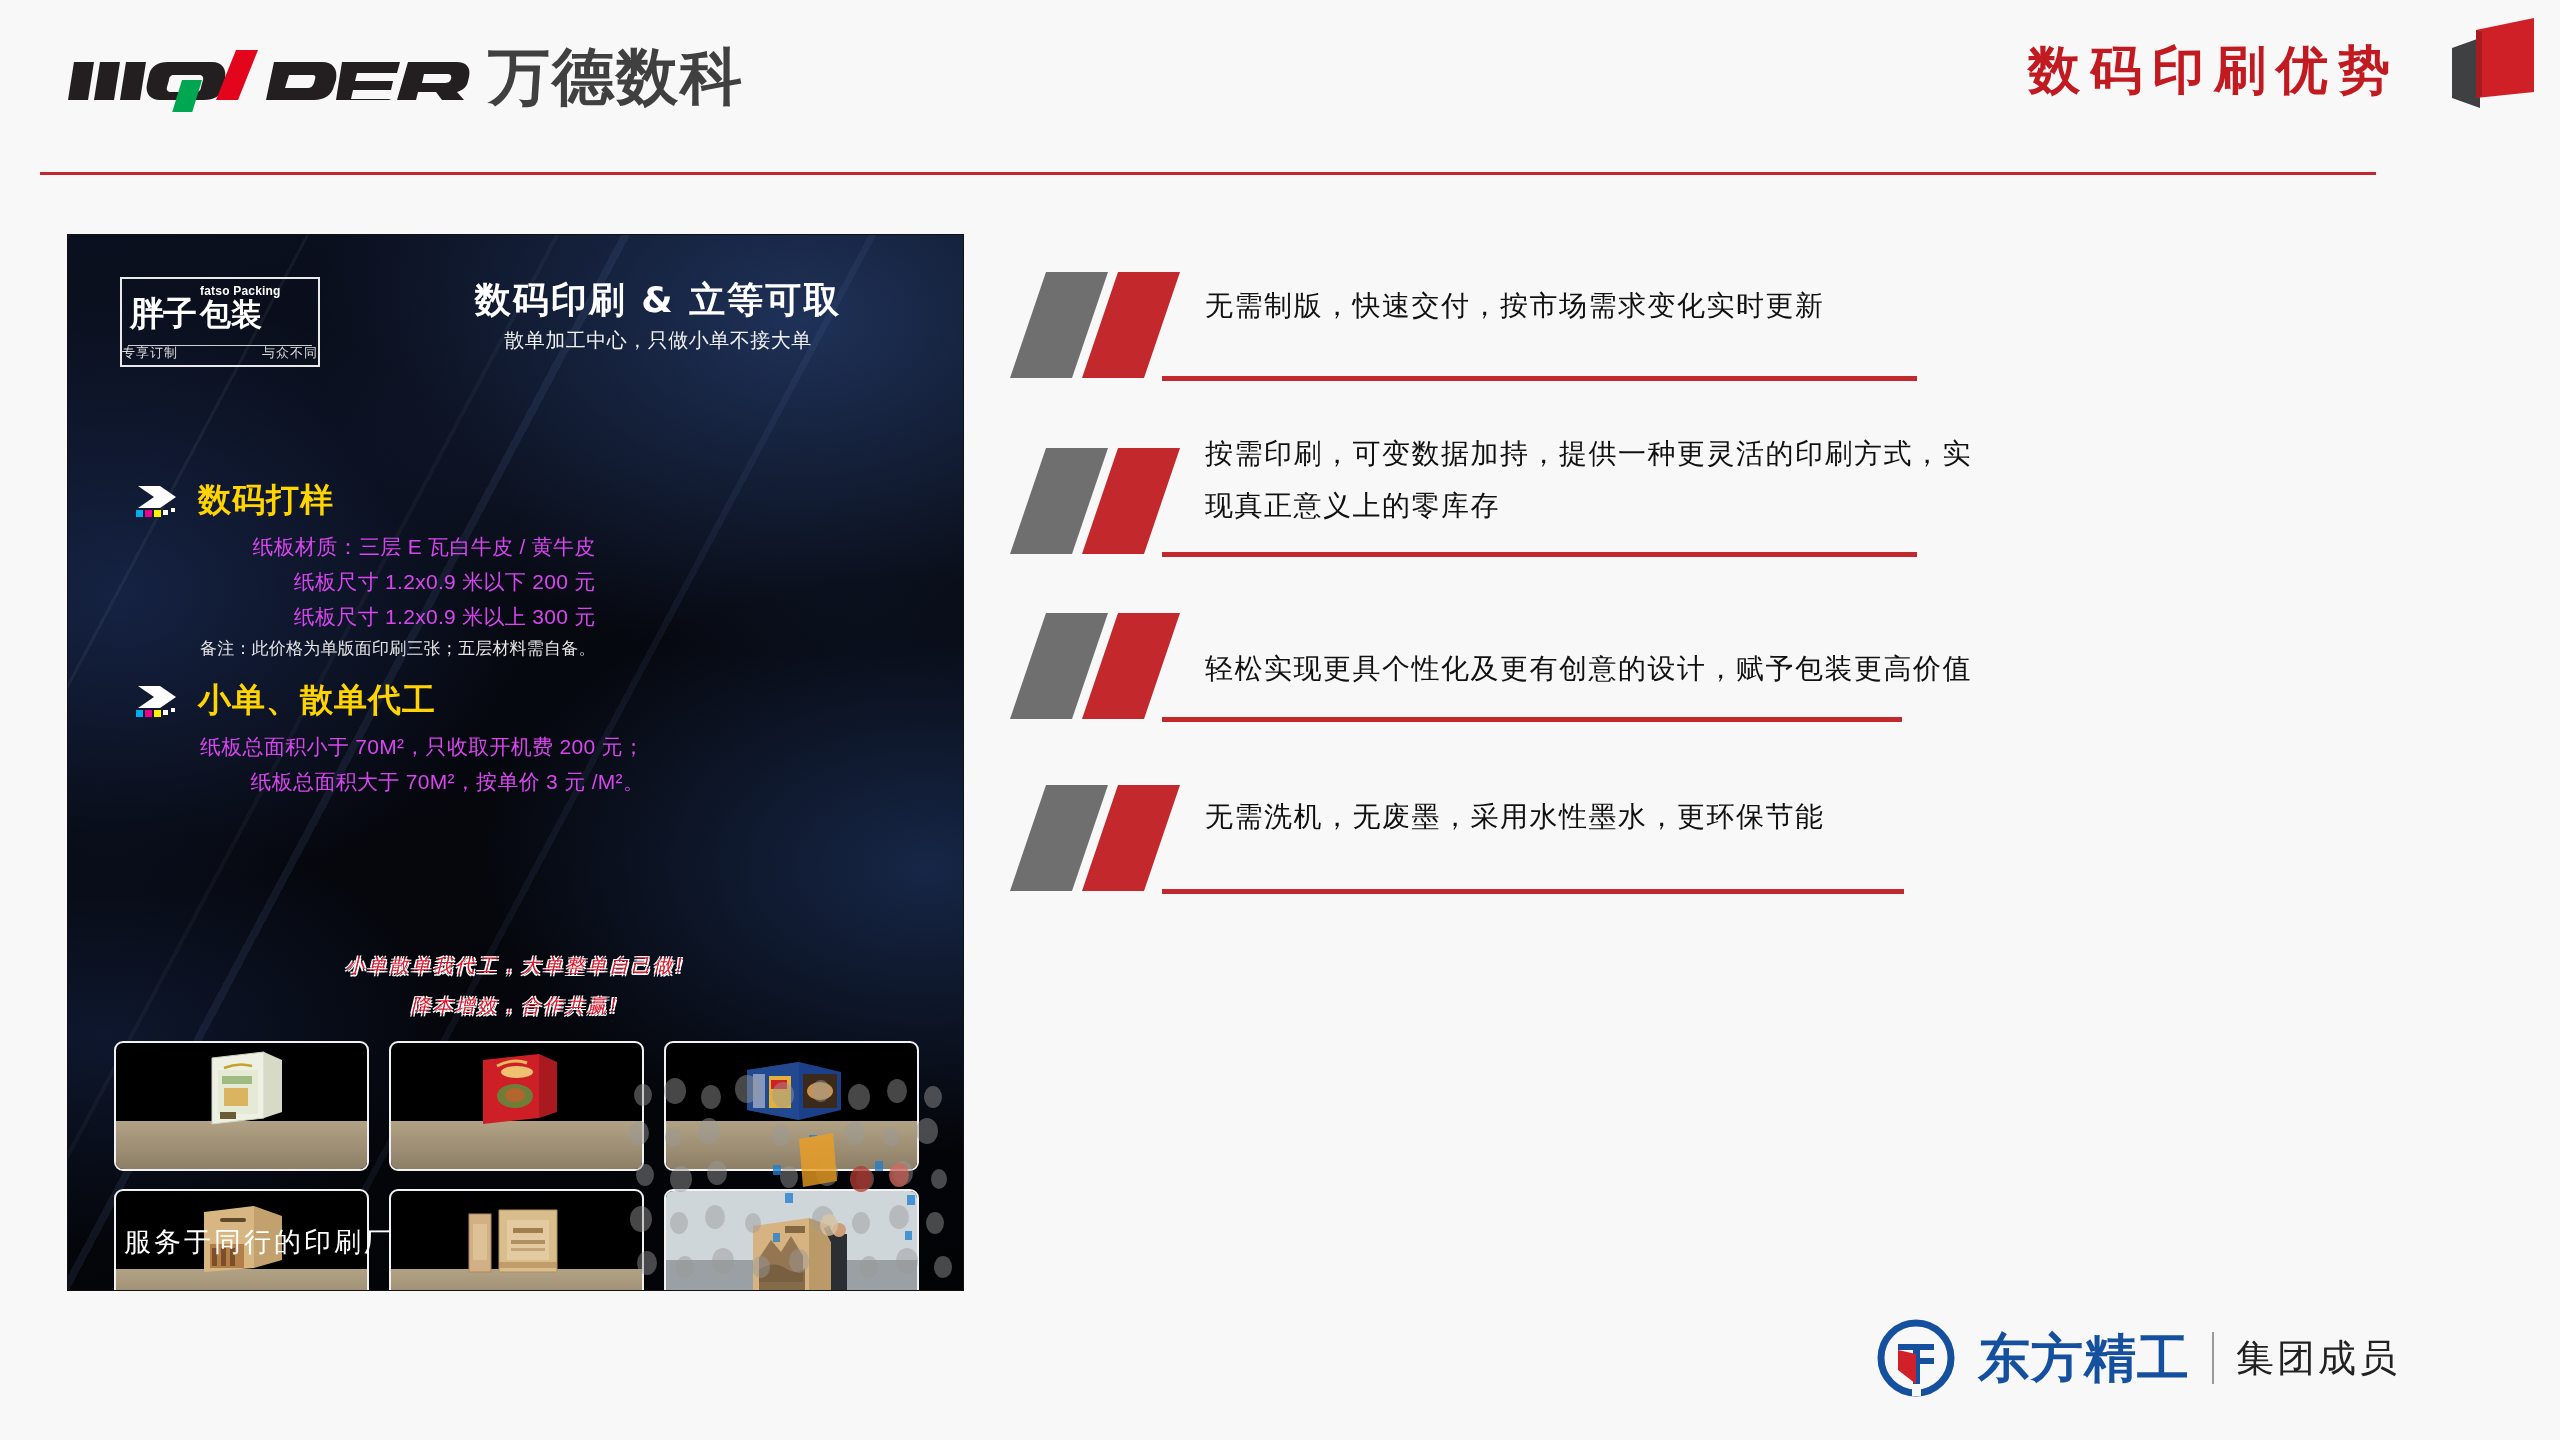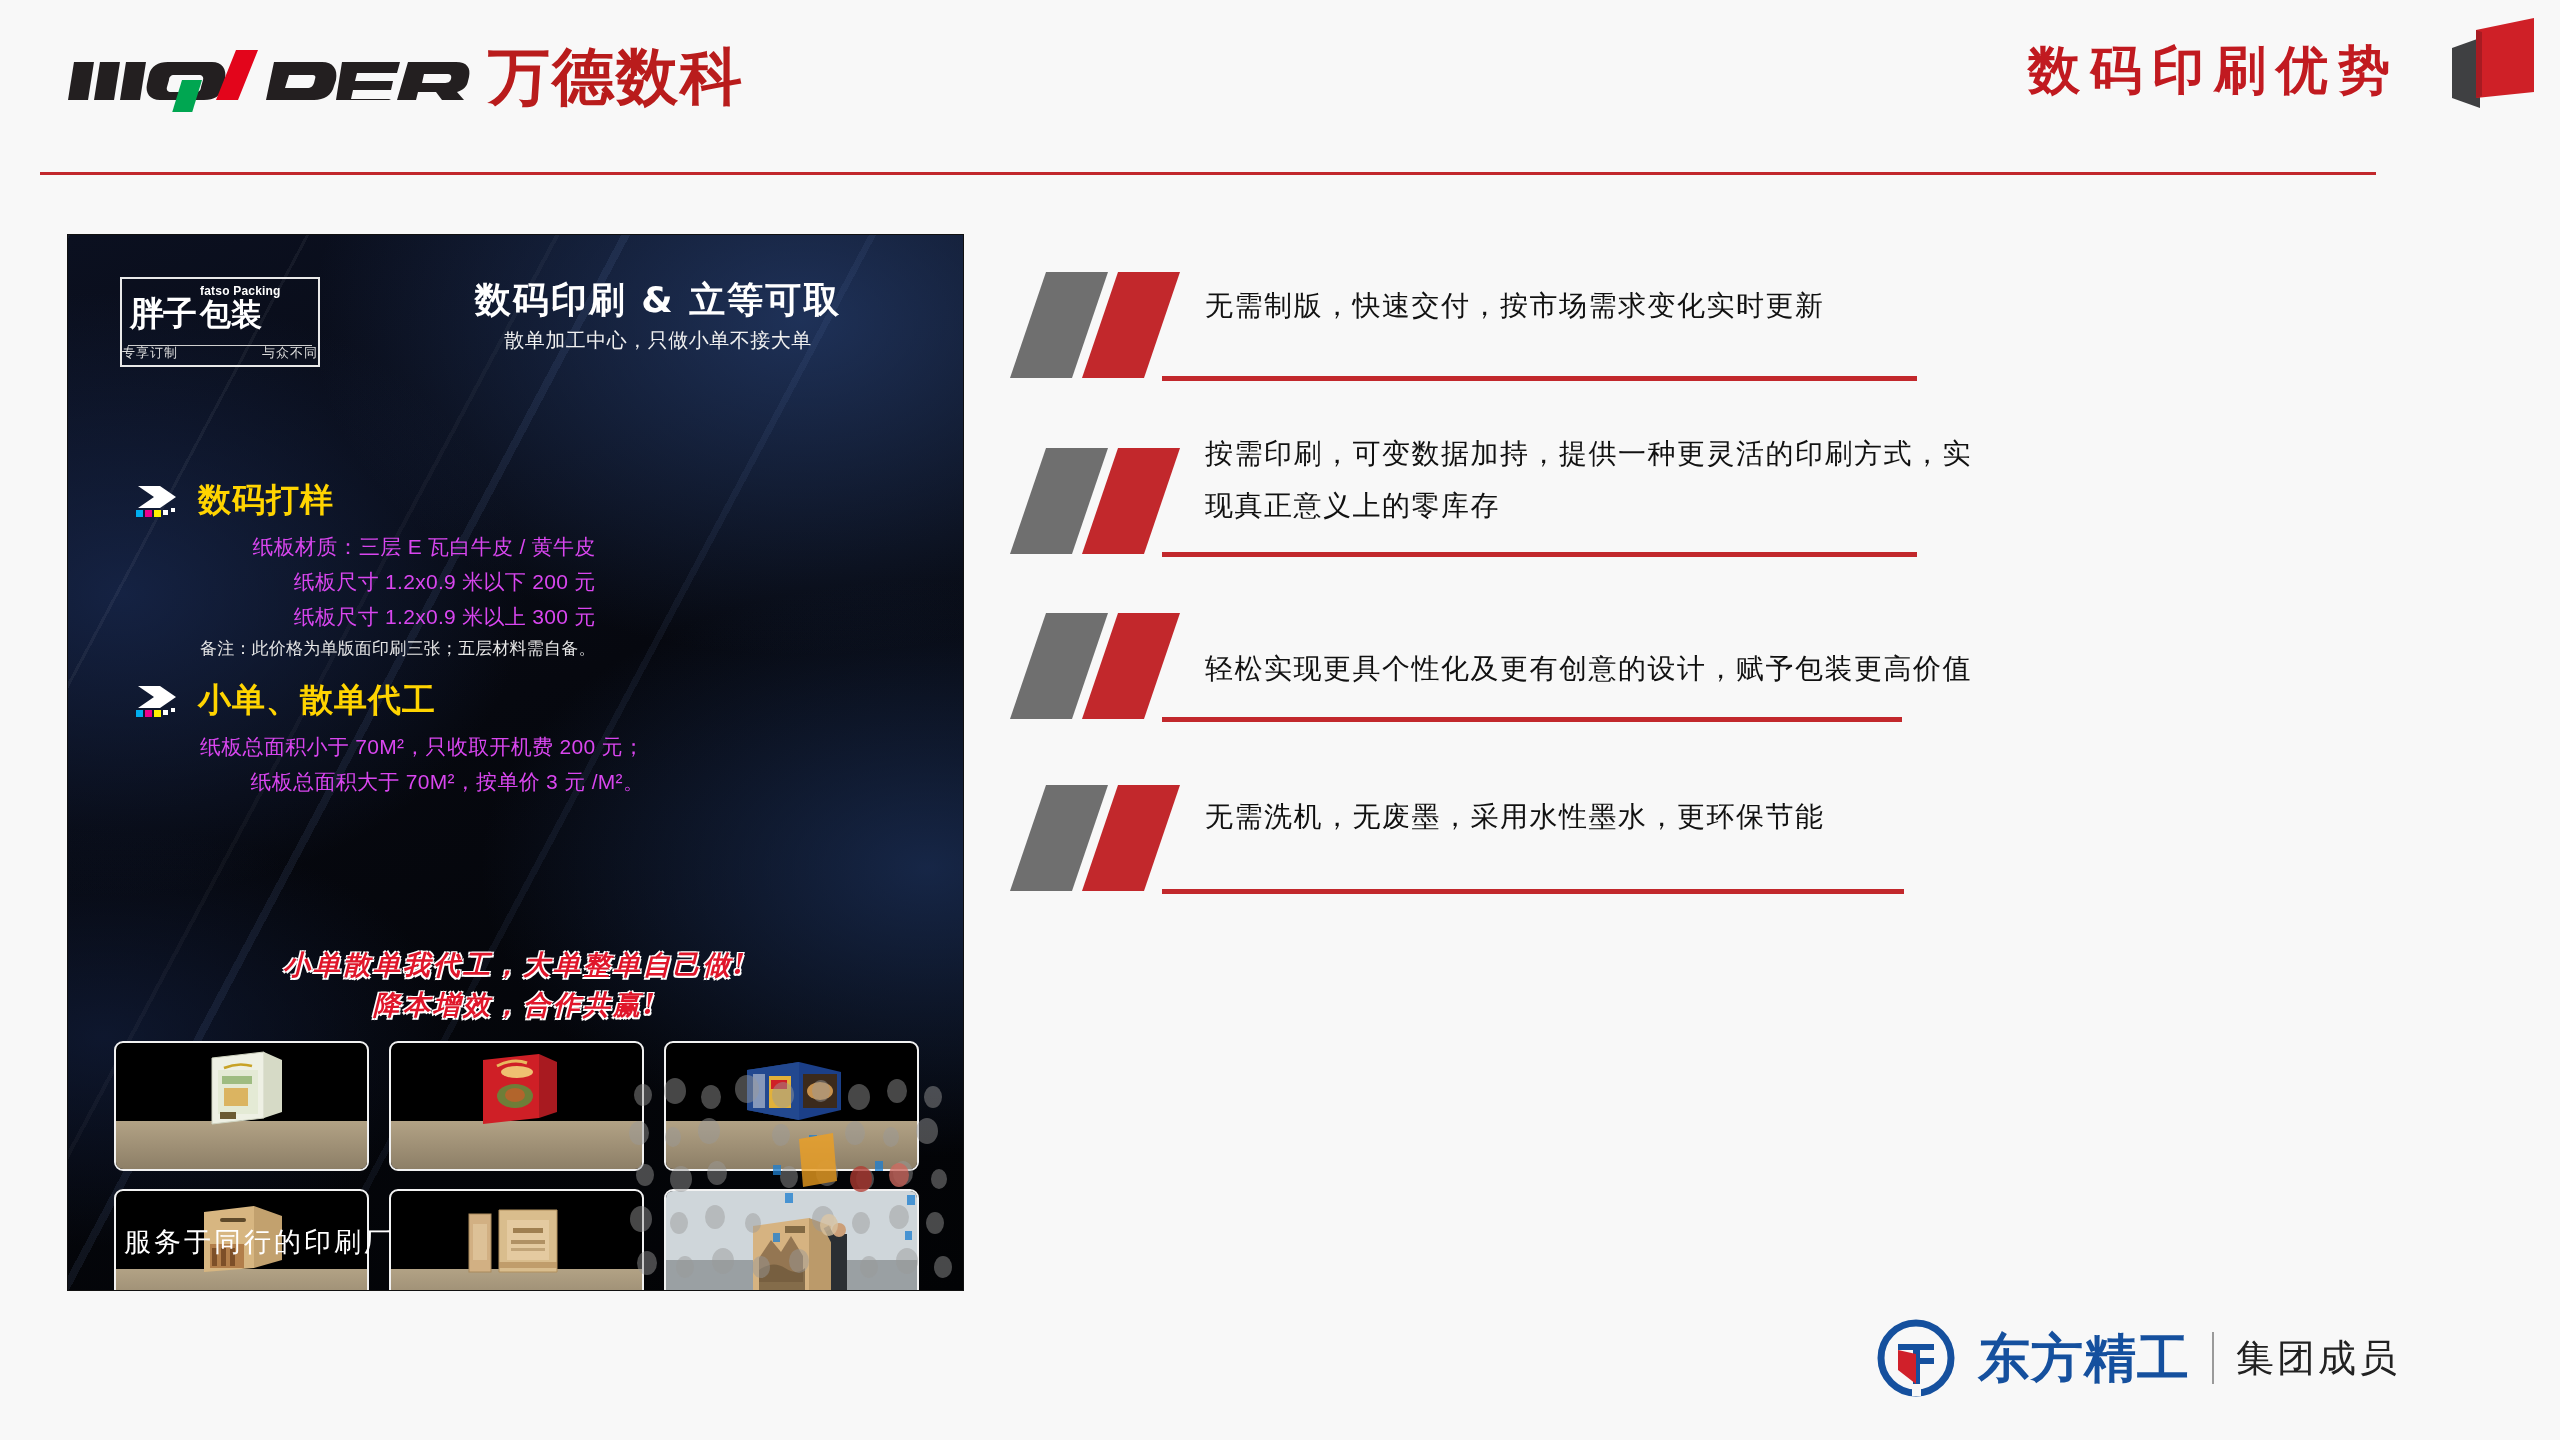--- a/index.html
+++ b/index.html
@@ -9,21 +9,21 @@
     background:#f7f7f7;
     font-family:"Liberation Sans","DejaVu Sans",sans-serif;
     overflow:hidden;position:relative;
   }
   .slide{position:absolute;inset:0;background:#f8f8f8;}
 
   
   .header{position:absolute;left:0;top:0;width:2560px;height:175px;}
   .brand-logo{position:absolute;left:60px;top:42px;height:70px;display:flex;align-items:flex-end;}
   .brand-logo svg{display:block;}
-  .brand-cn{font-size:62px;font-weight:bold;color:#b91c1c;letter-spacing:2px;
+  .brand-cn{font-size:62px;font-weight:bold;color:#404040;letter-spacing:2px;
             line-height:70px;margin-left:8px;font-family:"DejaVu Sans",sans-serif;}
 
   .header-title{position:absolute;right:160px;top:36px;
     font-size:52px;font-weight:bold;color:#c11a20;letter-spacing:10px;
     font-family:"DejaVu Sans",sans-serif;white-space:nowrap;}
 
   .corner-mark{position:absolute;right:18px;top:12px;width:96px;height:104px;}
 
   .header-rule{position:absolute;left:40px;top:172px;width:2336px;height:3px;background:#c2282c;}
 
@@ -67,21 +67,21 @@
   .sec-1{top:243px;} .sec-2{top:443px;}
   .sec-title{display:flex;align-items:center;gap:12px;}
   .arrow-ico{position:relative;width:52px;height:34px;flex:none;}
   .sec-h{font-family:"DejaVu Sans",sans-serif;font-size:33px;font-weight:bold;color:#ffd400;letter-spacing:1px;}
   .sec-lines{margin-left:66px;margin-top:6px;}
   .sec-line{font-size:21px;color:#d946ef;line-height:35px;letter-spacing:.3px;white-space:nowrap;text-align:right;}
   .sec-note{font-size:17px;color:#e6e6e6;line-height:30px;letter-spacing:.2px;white-space:nowrap;}
 
   
   .slogan{position:absolute;left:0;right:0;top:710px;text-align:center;}
-  .slogan-l{font-family:"DejaVu Serif",serif;font-size:27px;font-weight:bold;color:#e0162b;
+  .slogan-l{font-family:"DejaVu Serif",serif;font-size:19px;font-weight:normal;color:#e0162b;
     line-height:40px;letter-spacing:3px;
     text-shadow:-1.5px -1.5px 0 #fff,1.5px -1.5px 0 #fff,-1.5px 1.5px 0 #fff,1.5px 1.5px 0 #fff;
     font-style:italic;}
 
   
   .photos{position:absolute;left:46px;top:806px;width:805px;display:grid;
     grid-template-columns:repeat(3,255px);grid-template-rows:130px 130px;gap:18px 20px;}
   .photo{border-radius:9px;border:2px solid #f2f2f2;overflow:hidden;position:relative;background:#000;}
   .ph-in{position:absolute;inset:0;}
   .floor{position:absolute;left:0;right:0;bottom:0;height:38%;background:linear-gradient(#b2a285,#8d7f67);}

